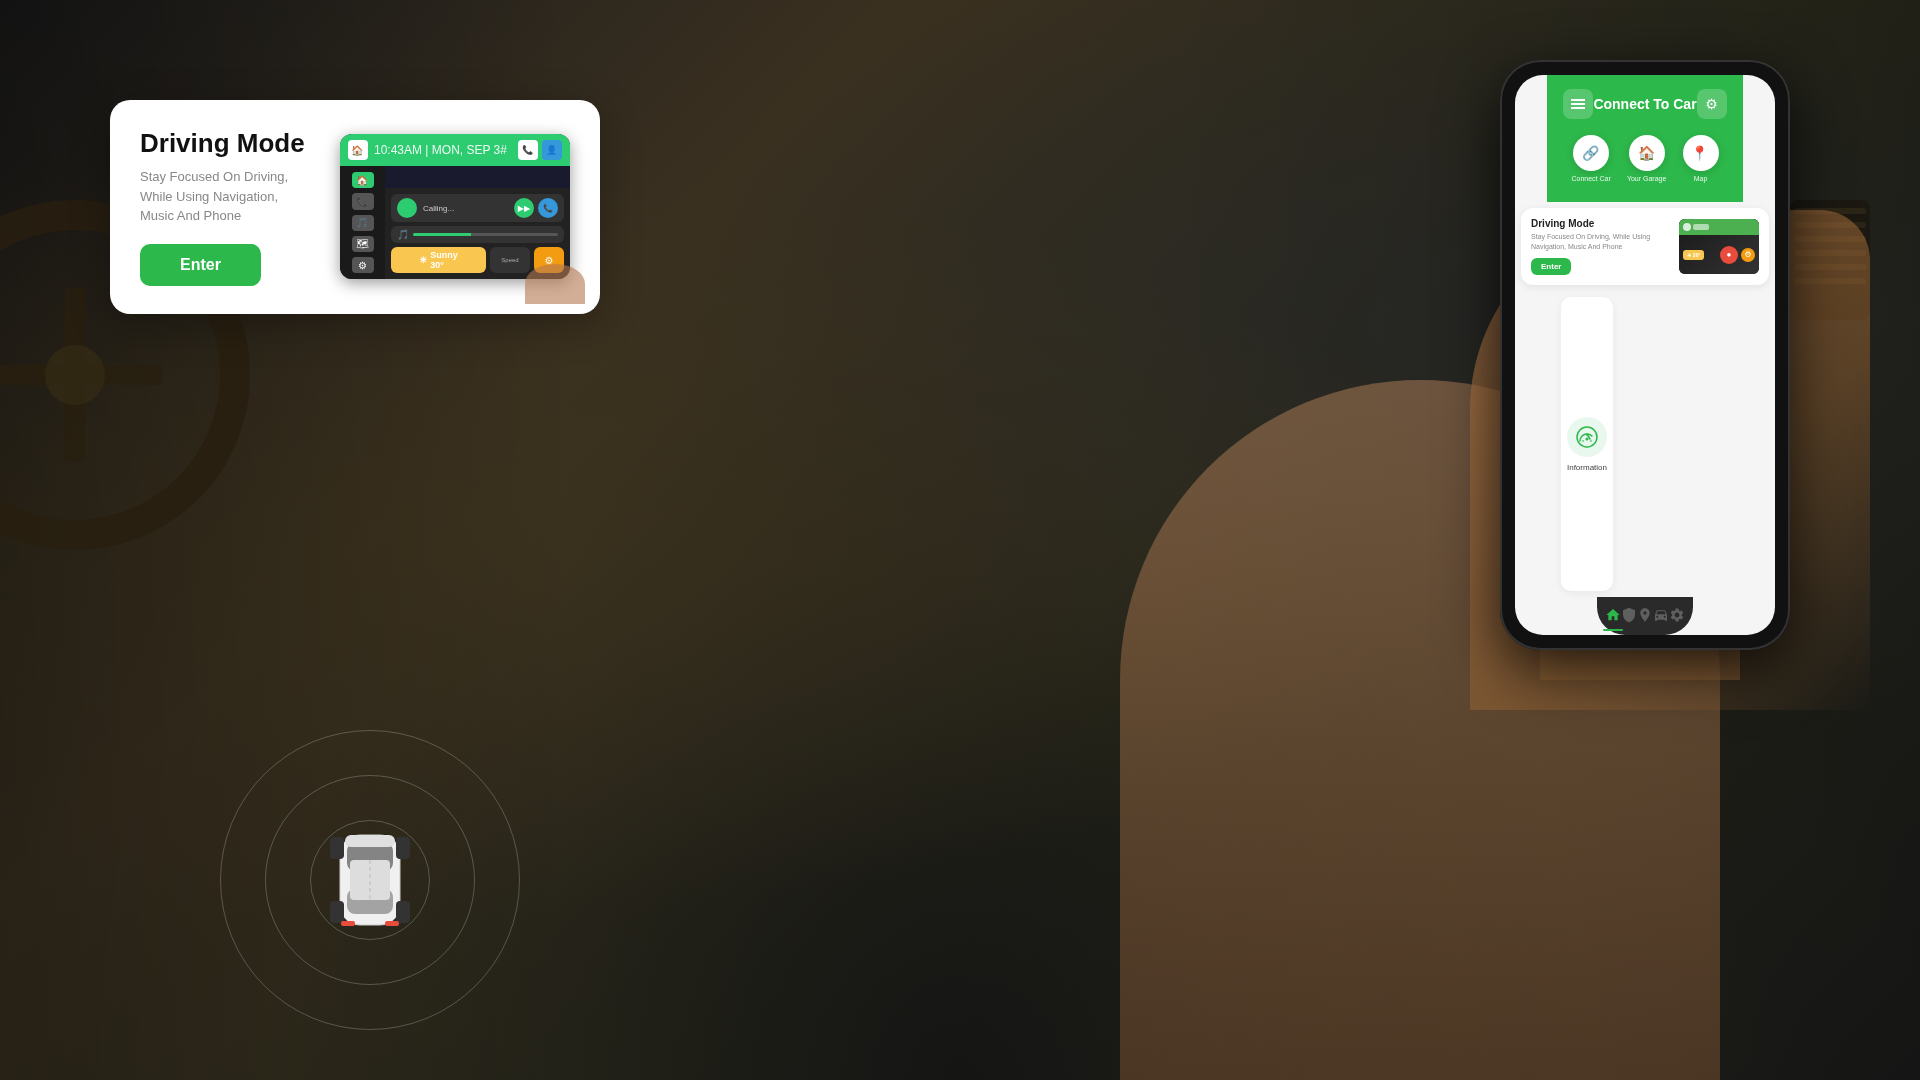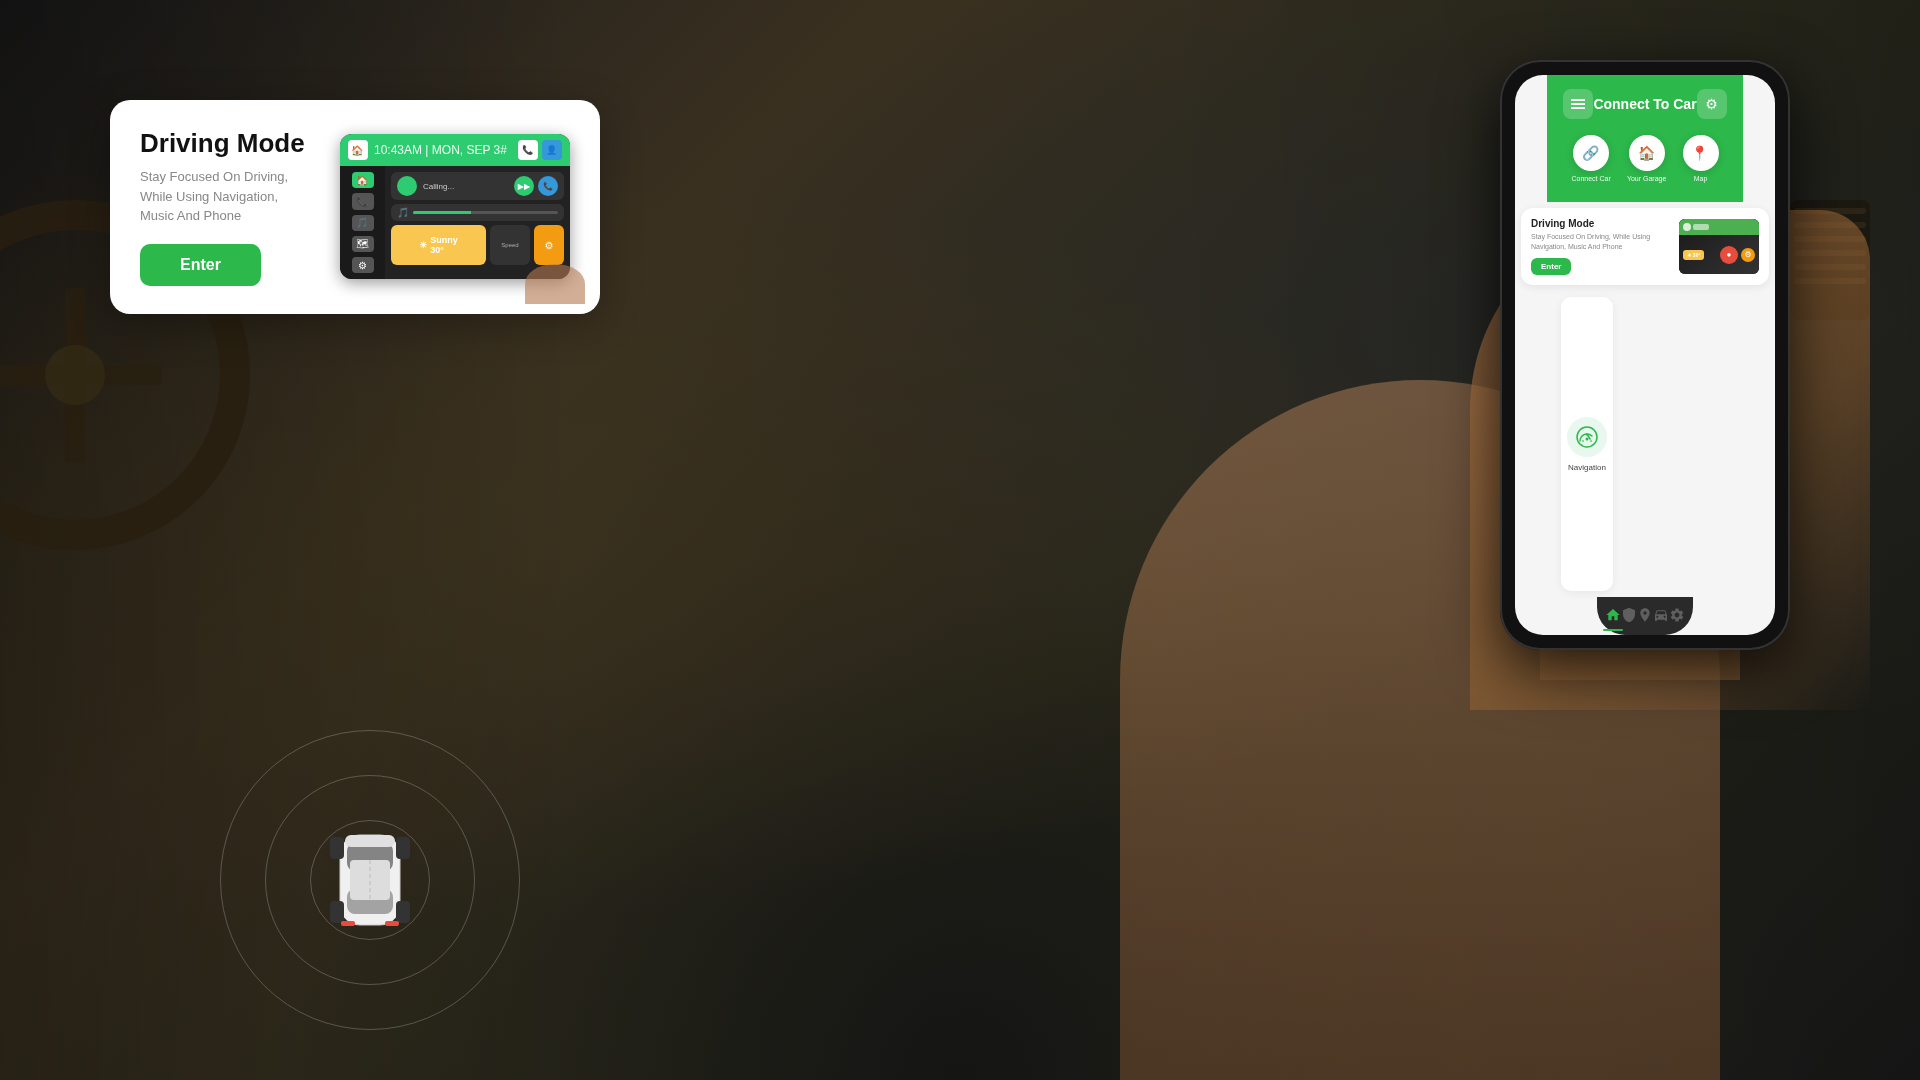--- a/index.html
+++ b/index.html
@@ -460,20 +460,21 @@
       color: white;
     }
 
     .fs-main {
       flex: 1;
       background: #222;
       padding: 6px;
       display: flex;
       flex-direction: column;
       gap: 4px;
+      margin-top: 22px;
     }
 
     .fs-call-area {
       background: #333;
       border-radius: 6px;
       padding: 4px 6px;
       display: flex;
       align-items: center;
       gap: 6px;
     }
@@ -878,21 +879,21 @@
             <svg width="26" height="26" viewBox="0 0 26 26" fill="none" xmlns="http://www.w3.org/2000/svg">
               <path d="M13 3C7.48 3 3 7.48 3 13s4.48 10 10 10 10-4.48 10-10S18.52 3 13 3z" stroke="#2db84b" stroke-width="1.5" fill="none"></path>
               <path d="M6 17c0-3.86 3.14-7 7-7 1.93 0 3.68.78 4.95 2.05" stroke="#2db84b" stroke-width="1.5" stroke-linecap="round" fill="none"></path>
               <line x1="13" y1="10" x2="16" y2="15" stroke="#2db84b" stroke-width="1.5" stroke-linecap="round"></line>
               <circle cx="13" cy="15" r="1.5" fill="#2db84b"></circle>
               <line x1="8" y1="17" x2="10" y2="17" stroke="#2db84b" stroke-width="1"></line>
               <line x1="13" y1="12" x2="13" y2="10" stroke="#2db84b" stroke-width="1"></line>
               <line x1="18" y1="17" x2="16" y2="17" stroke="#2db84b" stroke-width="1"></line>
             </svg>
           </div>
-          <span class="phone-feature-label">Navigation</span>
+          <span class="phone-feature-label">Information</span>
         </div>
       </div>
 
       <div class="phone-bottom-nav">
         <div class="phone-nav-item active">
           <svg width="16" height="16" viewBox="0 0 24 24" fill="currentColor">
               <path d="M10 20v-6h4v6h5v-8h3L12 3 2 12h3v8z"></path>
             </svg>
         </div>
         <div class="phone-nav-item">

